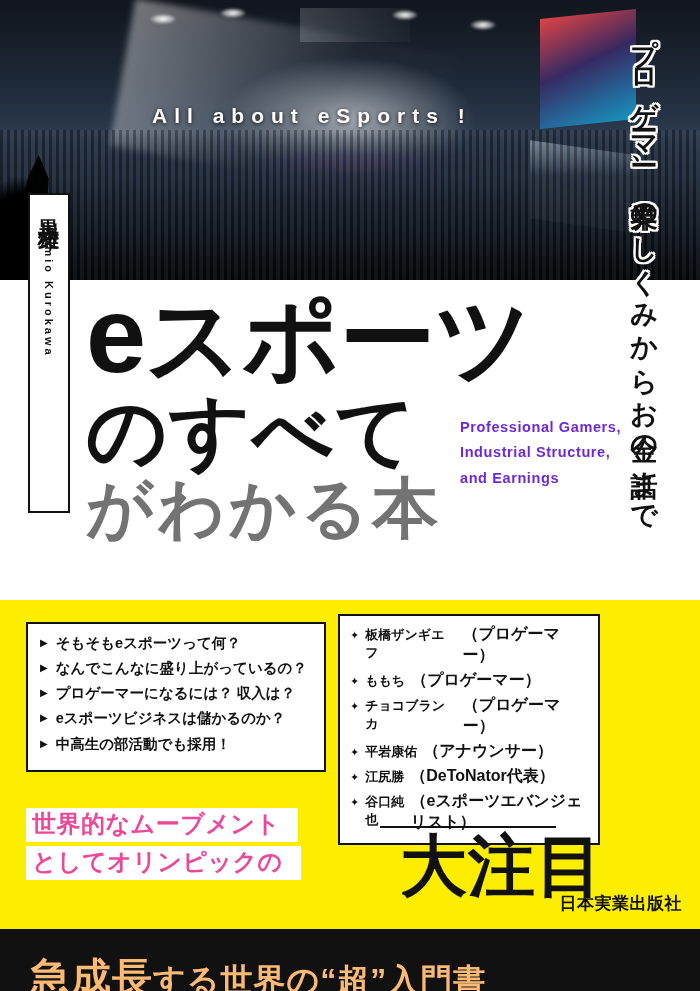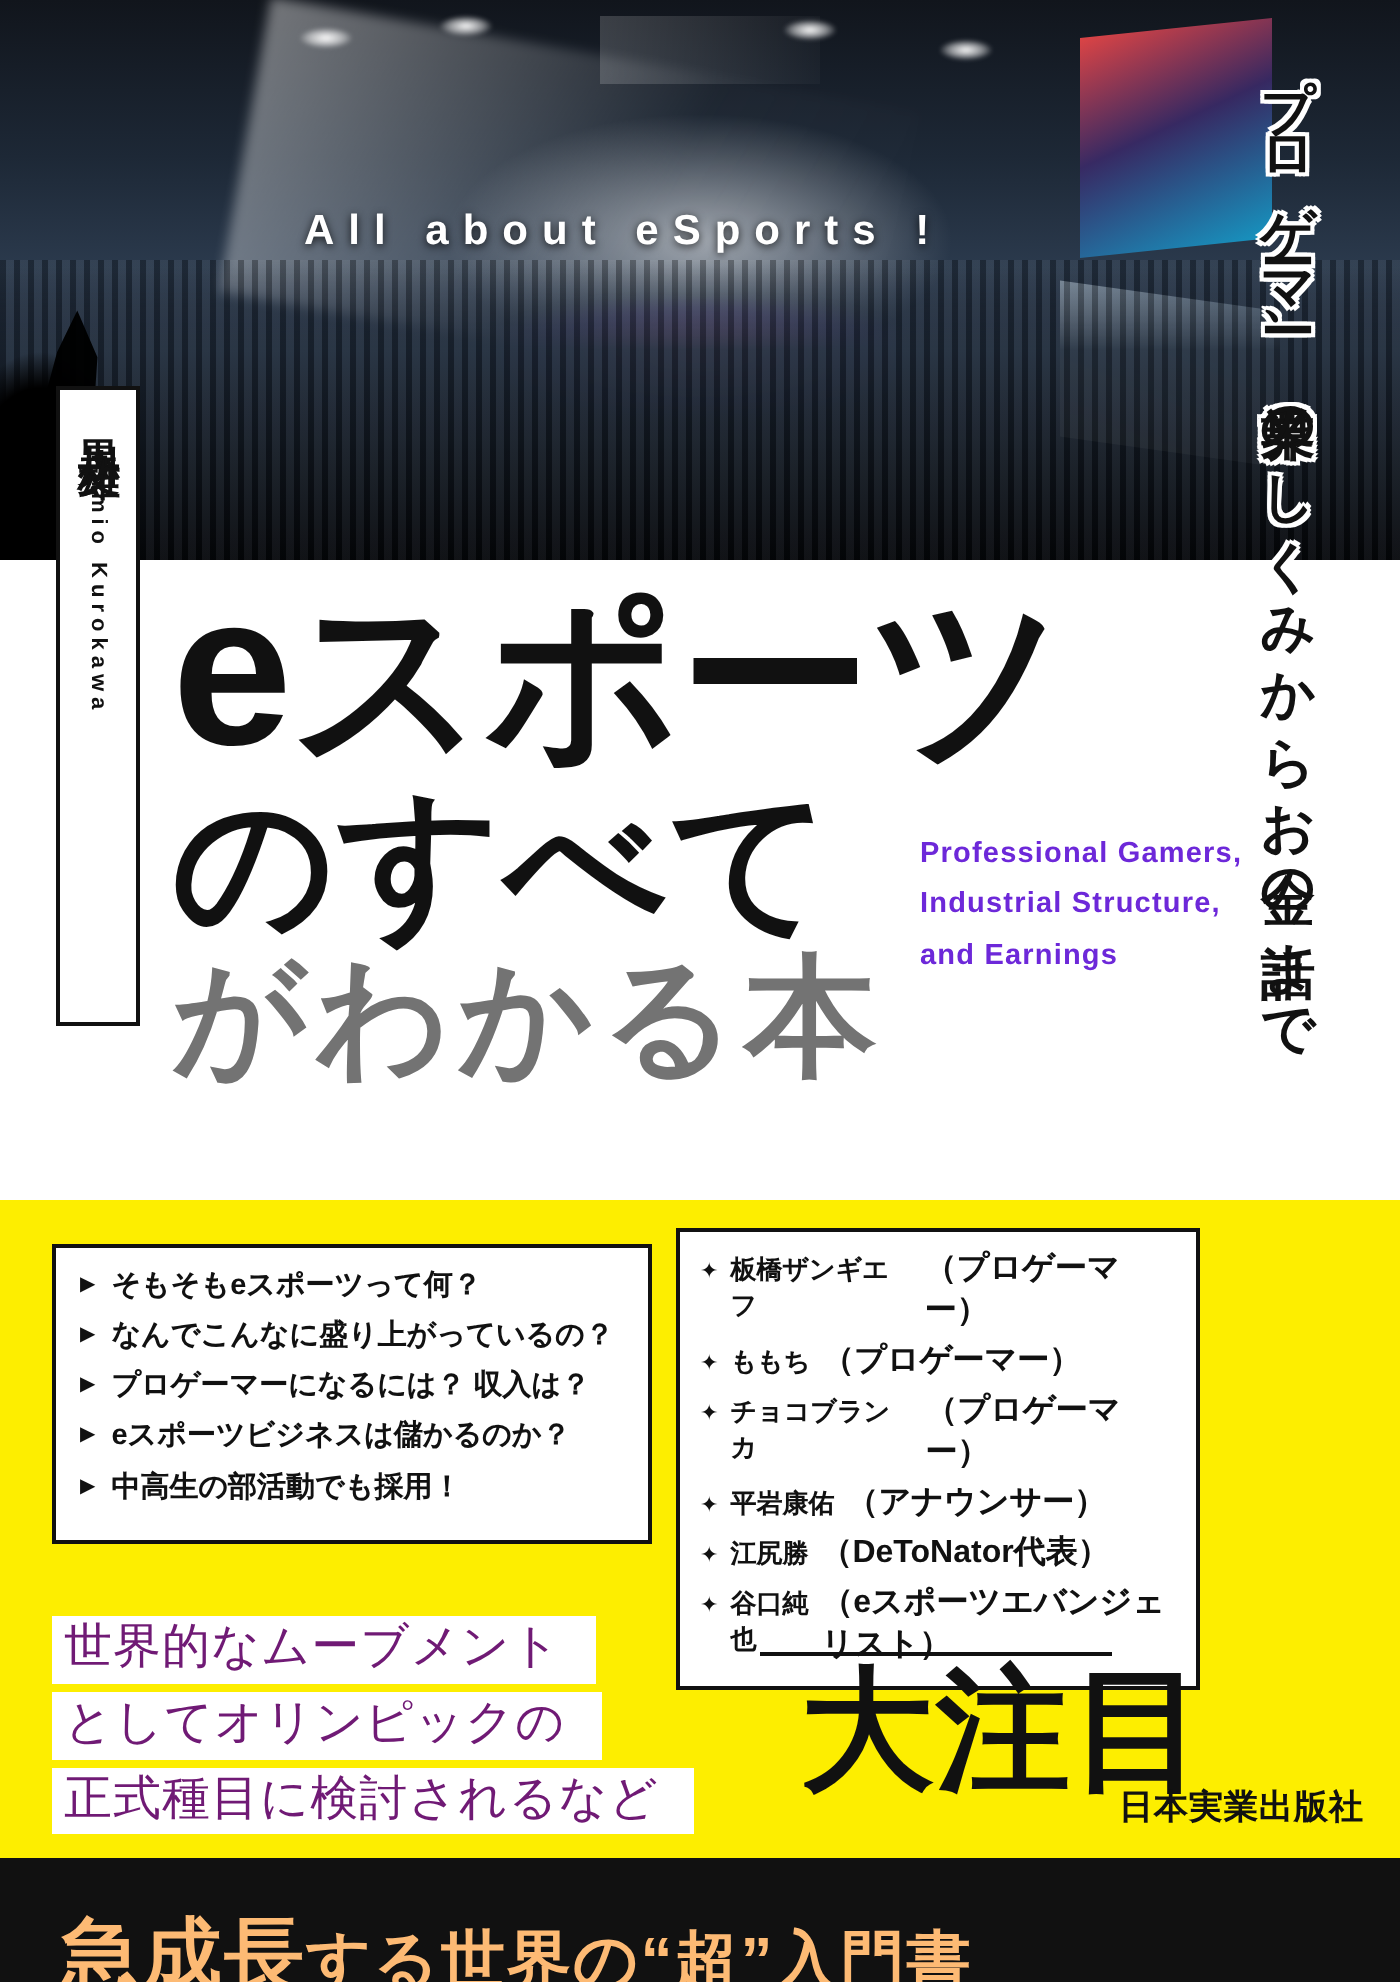--- a/index.html
+++ b/index.html
@@ -338,23 +338,23 @@
   }
 
   .movement {
     position: absolute;
     left: 26px;
     top: 208px;
   }
   .movement div {
     display: inline-block;
     background: #ffffff;
-    color: #701a75;
+    color: #ec4899;
     font-size: 24px;
-    font-weight: 400;
+    font-weight: 700;
     letter-spacing: 0.5px;
     padding: 2px 18px 3px 6px;
     margin-bottom: 4px;
     line-height: 1.2;
   }
 
   .daichumoku {
     position: absolute;
     right: 96px;
     top: 232px;
@@ -514,21 +514,20 @@
           <span class="dia">✦</span>
           <span class="nm">谷口純也</span>
           <span class="rl">（eスポーツエバンジェリスト）</span>
         </div>
       </div>
     </div>
 
     <div class="movement">
       <div>世界的なムーブメント</div><br>
       <div>としてオリンピックの</div><br>
-      <div>正式種目に検討されるなど</div>
     </div>
 
     <div class="arrow-line"></div>
     <div class="daichumoku">大注目</div>
 
     <div class="publisher">日本実業出版社</div>
 
     <div class="bottom-bar">
       <div class="bigtxt"><span>急成長</span><span class="small">する世界の“超”入門書</span></div>
     </div>

